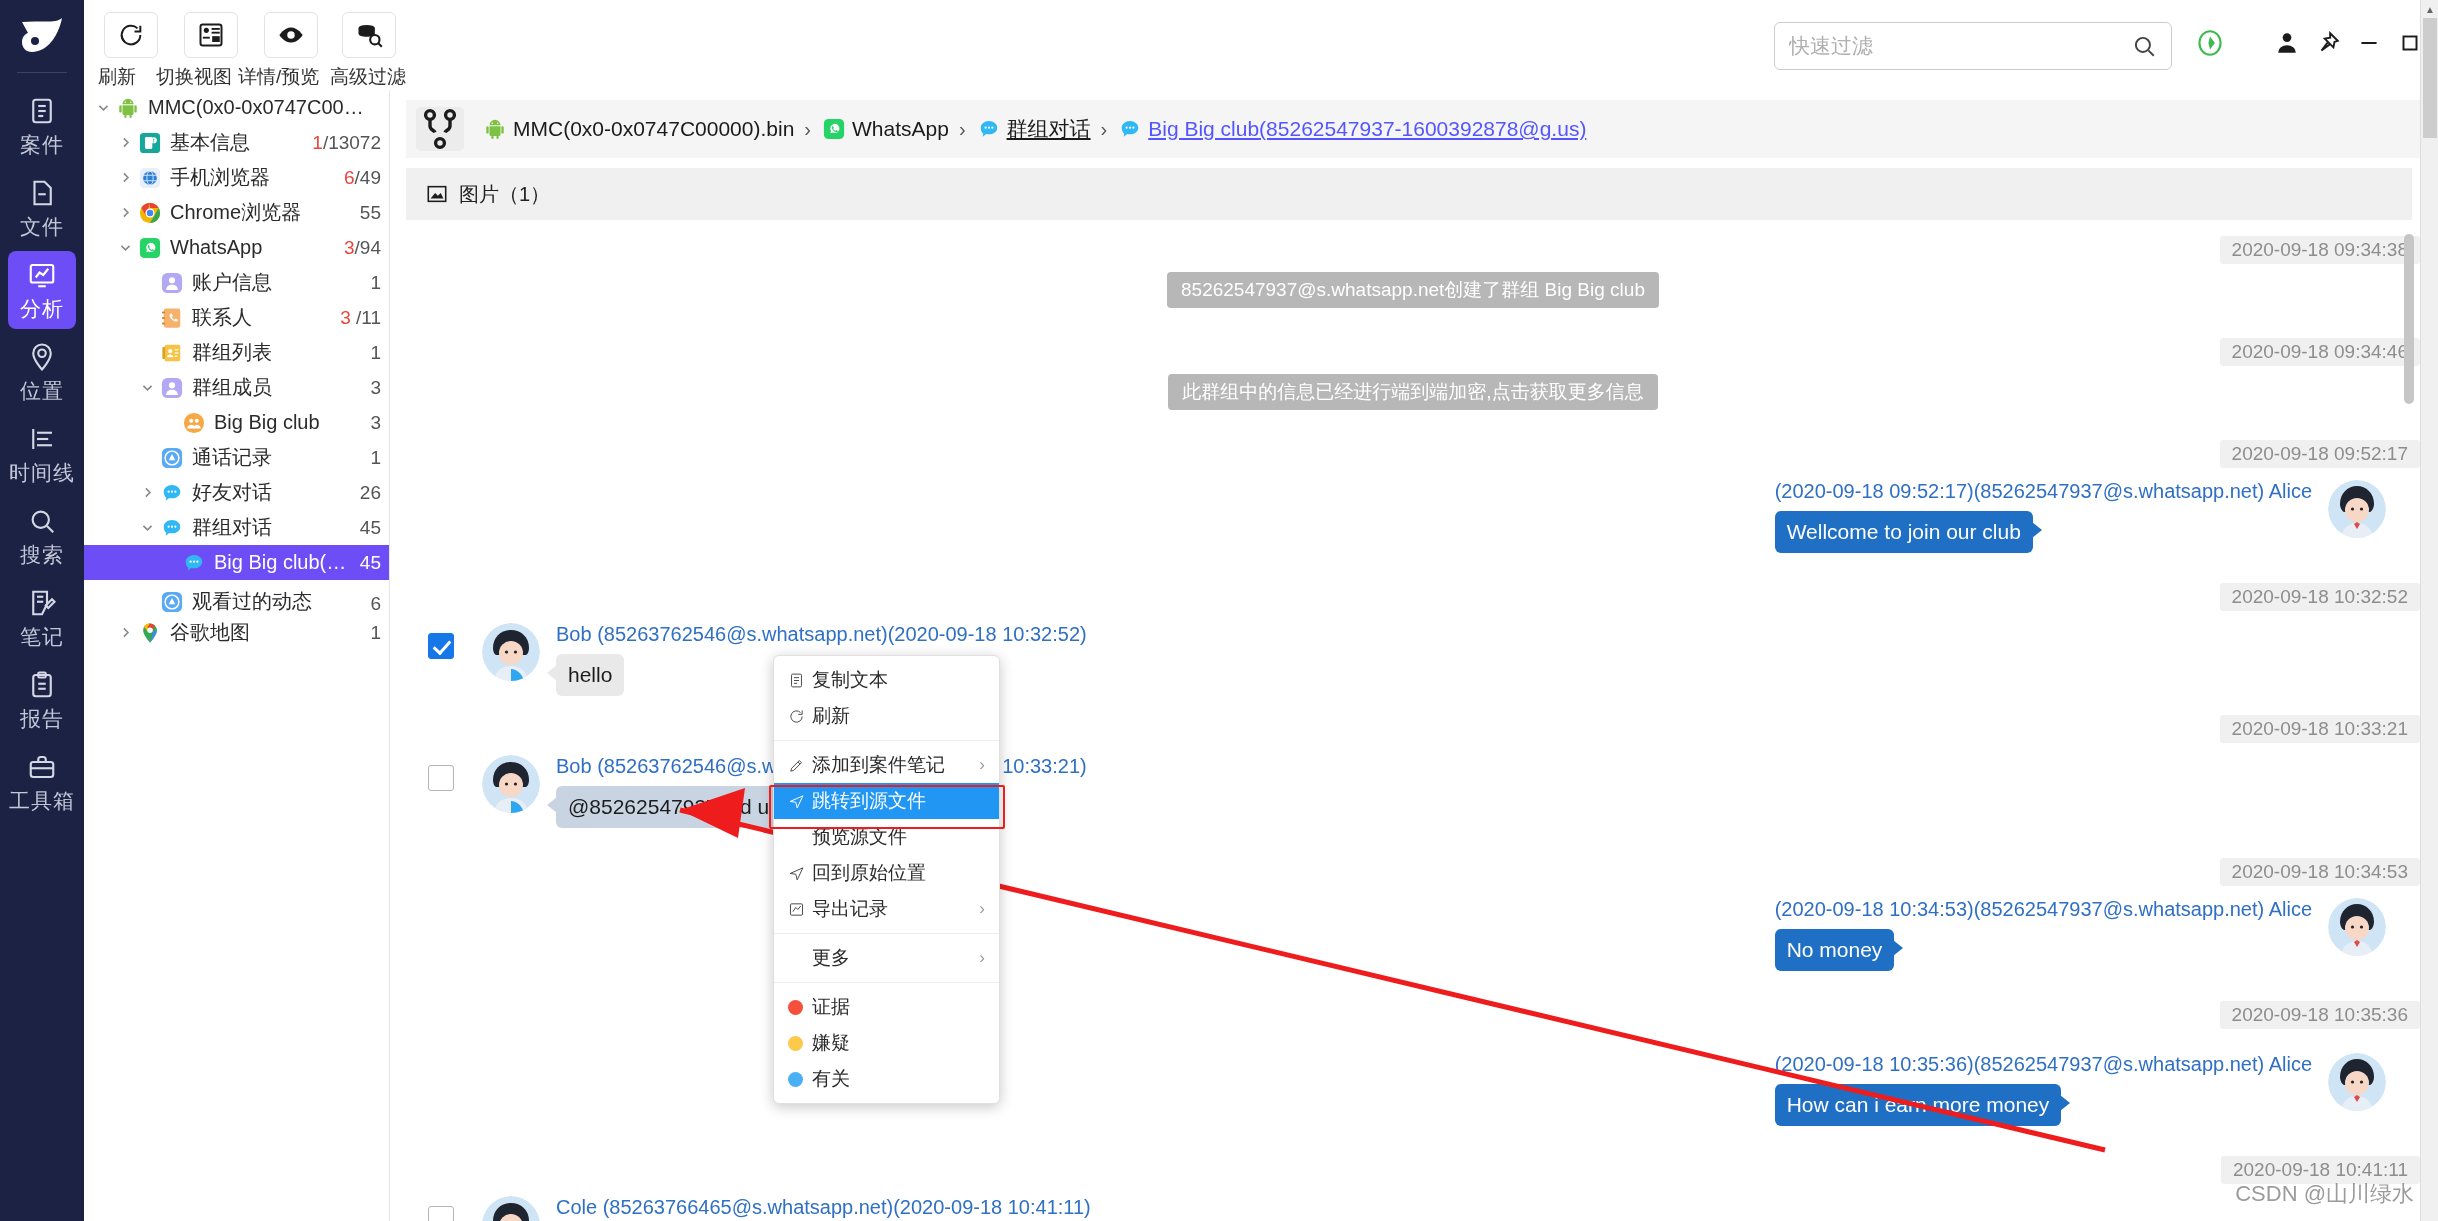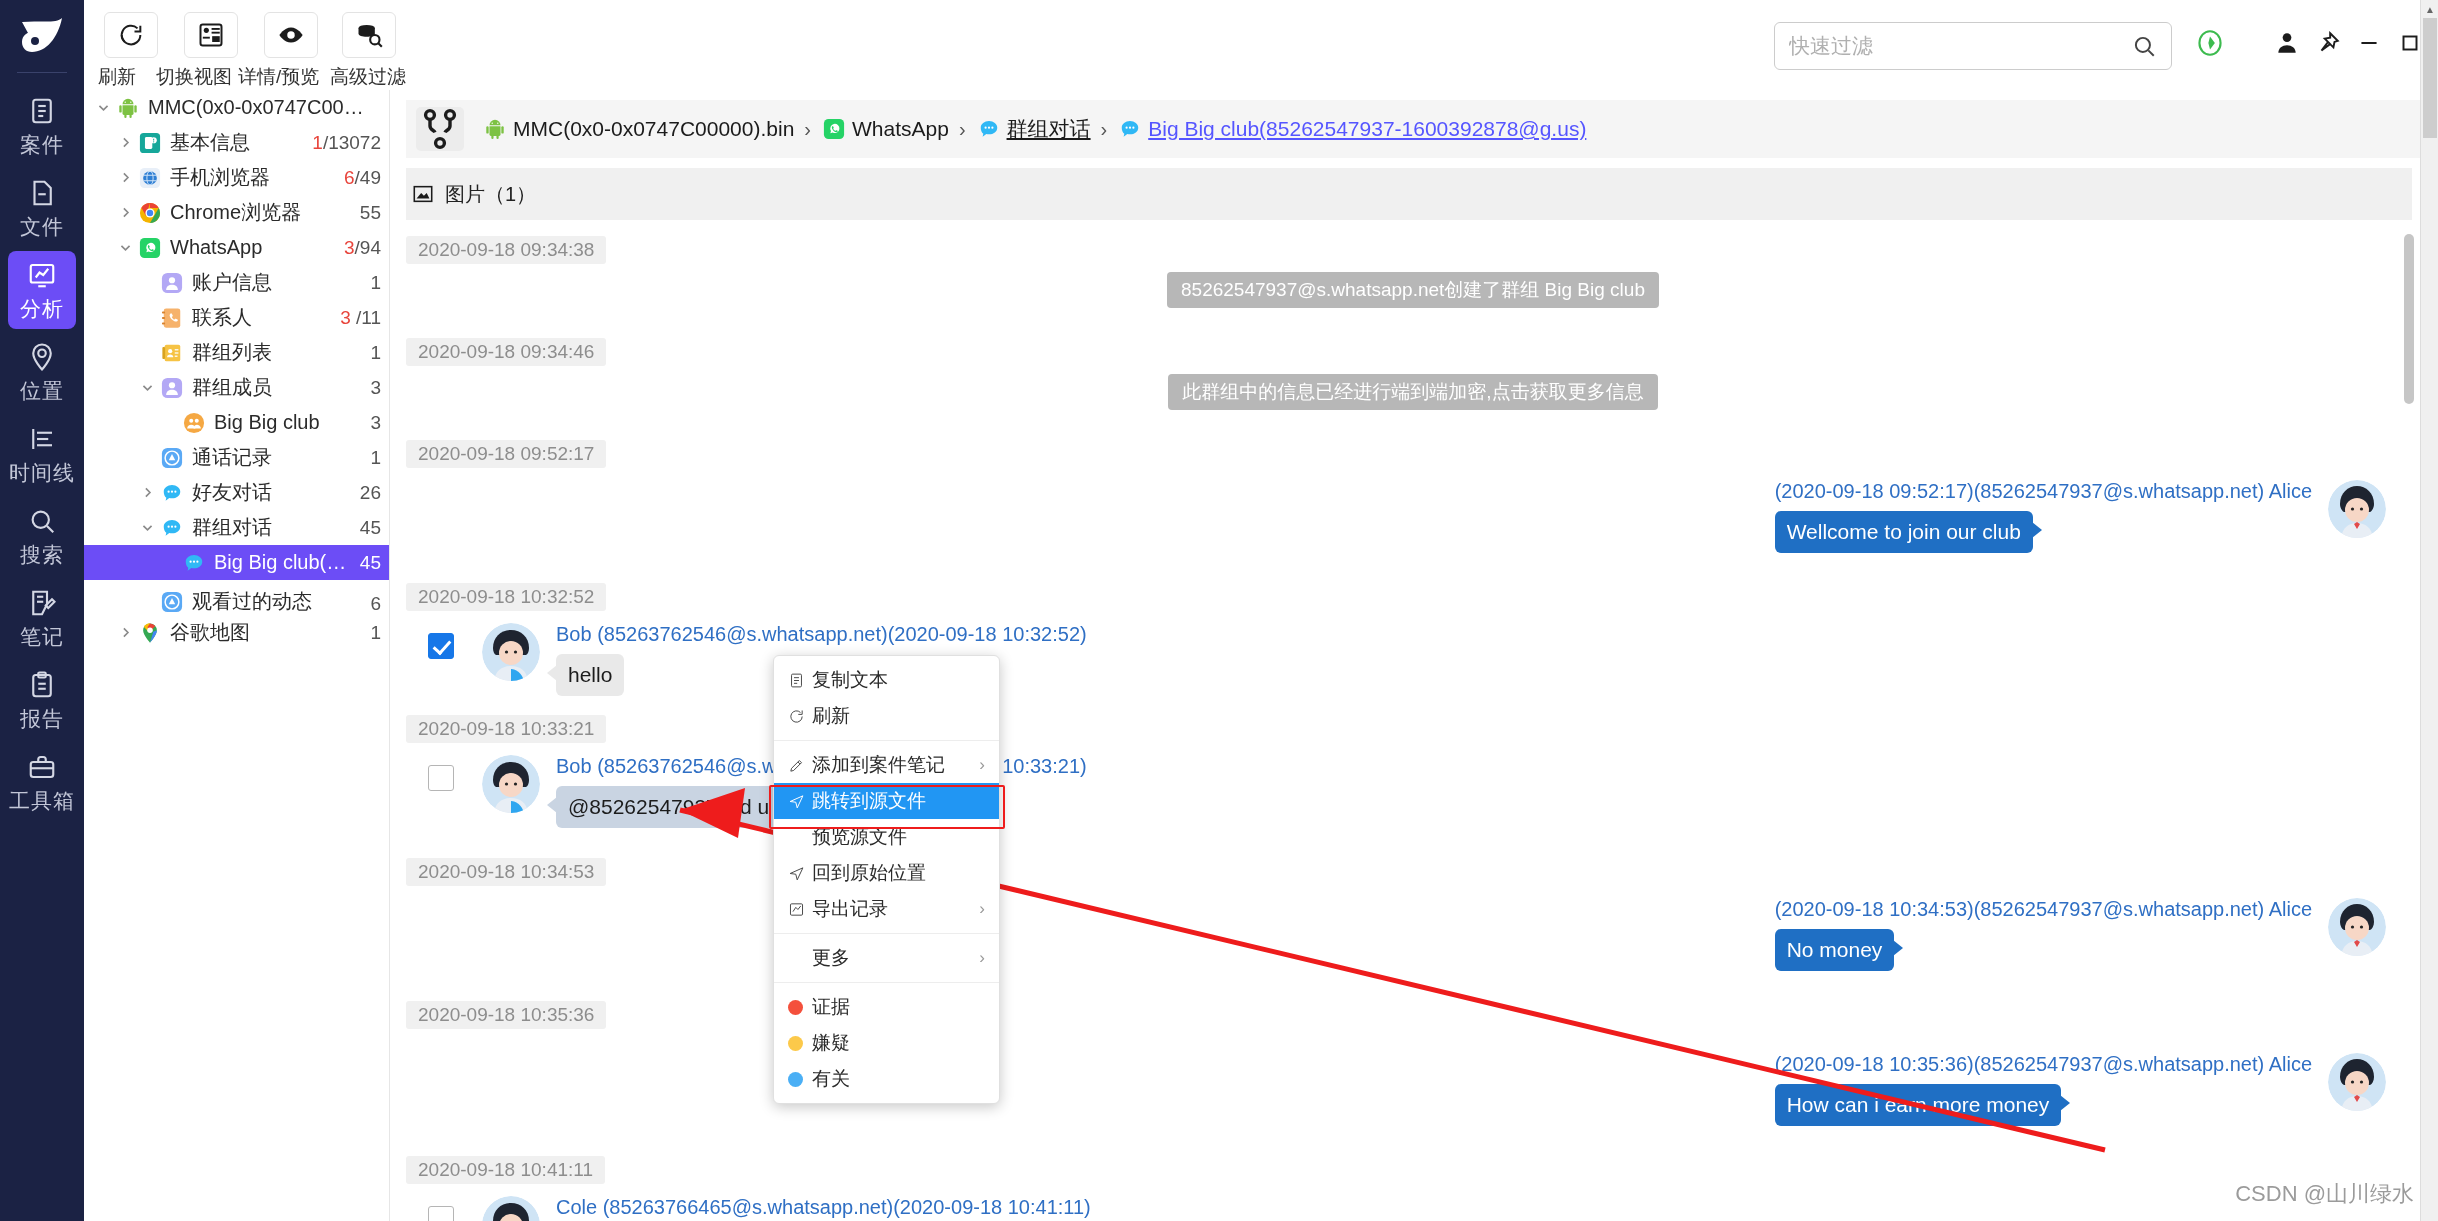--- a/index.html
+++ b/index.html
@@ -83,32 +83,32 @@
   }
   .crumb { display:flex; align-items:center; font-size:21px; color:#1b1b1b; white-space:nowrap; }
   .crumb .cico { width:26px; height:26px; margin-right:5px; display:flex; align-items:center; justify-content:center; }
   .crumb .ctext { cursor:pointer; }
   .crumb.u .ctext { text-decoration:underline; }
   .crumb.link .ctext { color:#5555ff; text-decoration:underline; }
   .csep { margin:0 10px; color:#555; font-size:20px; }
 
   #imgbar {
     position:absolute; left:16px; right:8px; top:78px; height:52px;
-    background:#f0f0f0; display:flex; align-items:center; padding-left:5px;
+    background:#f0f0f0; display:flex; align-items:center; padding-left:19px;
     font-size:20px; color:#222;
   }
   #imgbar .iico { width:26px; height:24px; margin-right:8px; display:flex; align-items:center; }
 
   #chat {
     position:absolute; left:16px; right:0; top:130px; bottom:0; background:#fff;
     overflow:hidden;
   }
   .chatinner { position:relative; width:100%; }
 
-  .timestamp { text-align:left; margin:0 auto; }
+  .timestamp { text-align:right; margin:0 auto; }
   .timestamp span {
     display:inline-block; background:#f0f0f0; color:#8d8d8d; font-size:19px;
     padding:3px 12px; border-radius:3px;
   }
   .sysmsg { text-align:center; margin:8px auto 0 auto; }
   .sysmsg span {
     display:inline-block; background:#b7b7b7; color:#ffffff; font-size:19px;
     padding:5px 14px; border-radius:4px;
   }
 

